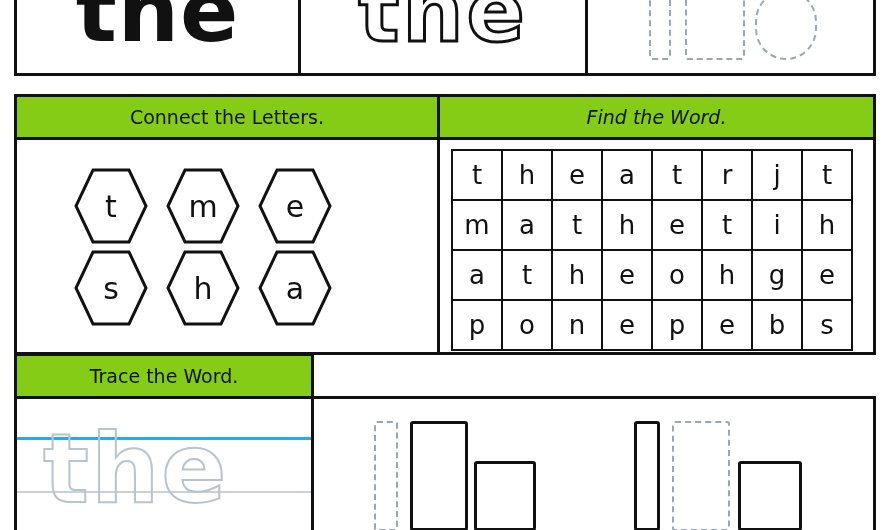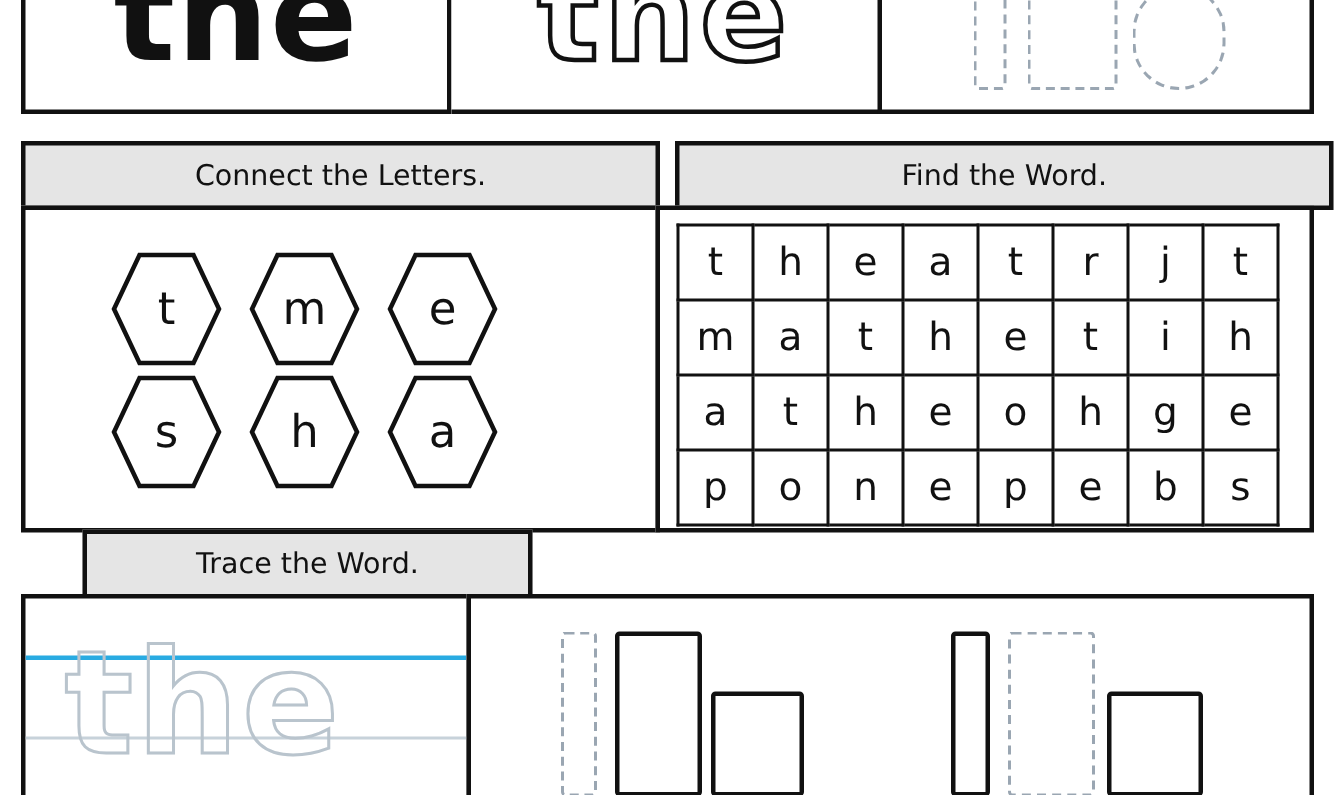--- a/index.html
+++ b/index.html
@@ -85,21 +85,21 @@
   }
 
   
   .hdr {
     position: absolute;
     box-sizing: border-box;
     border: 3px solid #111;
     display: flex;
     align-items: center;
     justify-content: center;
-    background: #e5e5e5;
+    background: #84cc16;
     font-size: 19px;
     font-family: "DejaVu Sans", sans-serif;
     color: #111;
   }
 
   
   .hex {
     position: relative;
     width: 74px;
     height: 76px;
@@ -200,21 +200,21 @@
 
         <div class="trace-letter" style="left:124px; top:34px; width:62px; height:70px; border-radius:32px;"></div>
       </div>
     </div>
   </div>
 
   <div class="hdr" style="left:14px; top:94px; width:426px; height:46px;">
     <span>Connect the Letters.</span>
   </div>
 
-  <div class="hdr" style="left:450px; top:94px; width:439px; height:46px;">
+  <div class="hdr" style="left:437px; top:94px; width:439px; height:46px;font-style:italic;">
     <span>Find the Word.</span>
   </div>
 
   <div class="cell" style="left:14px; top:137px; width:426px; height:218px;">
     <div class="hex-grid" style="left:48px; top:28px;">
 
       <div class="hex">
         <svg width="74" height="76" viewBox="0 0 74 76">
           <polygon points="19,2 55,2 72,38 55,74 19,74 2,38" fill="#fff" stroke="#111" stroke-width="3"></polygon>
         </svg>
@@ -298,21 +298,21 @@
           <td>e</td>
           <td>p</td>
           <td>e</td>
           <td>b</td>
           <td>s</td>
         </tr>
       </tbody>
     </table>
   </div>
 
-  <div class="hdr" style="left:14px; top:353px; width:300px; height:46px;margin-left:41px;">
+  <div class="hdr" style="left:14px; top:353px; width:300px; height:46px;">
     <span>Trace the Word.</span>
   </div>
 
 
   <div class="ruled" style="left:14px; top:396px; width:300px; height:140px;">
     <div class="rule-top" style="top:38px;"></div>
     <div class="rule-mid" style="top:92px;"></div>
     <div class="ghost-word" style="left:26px; top:22px;">the</div>
   </div>
 

